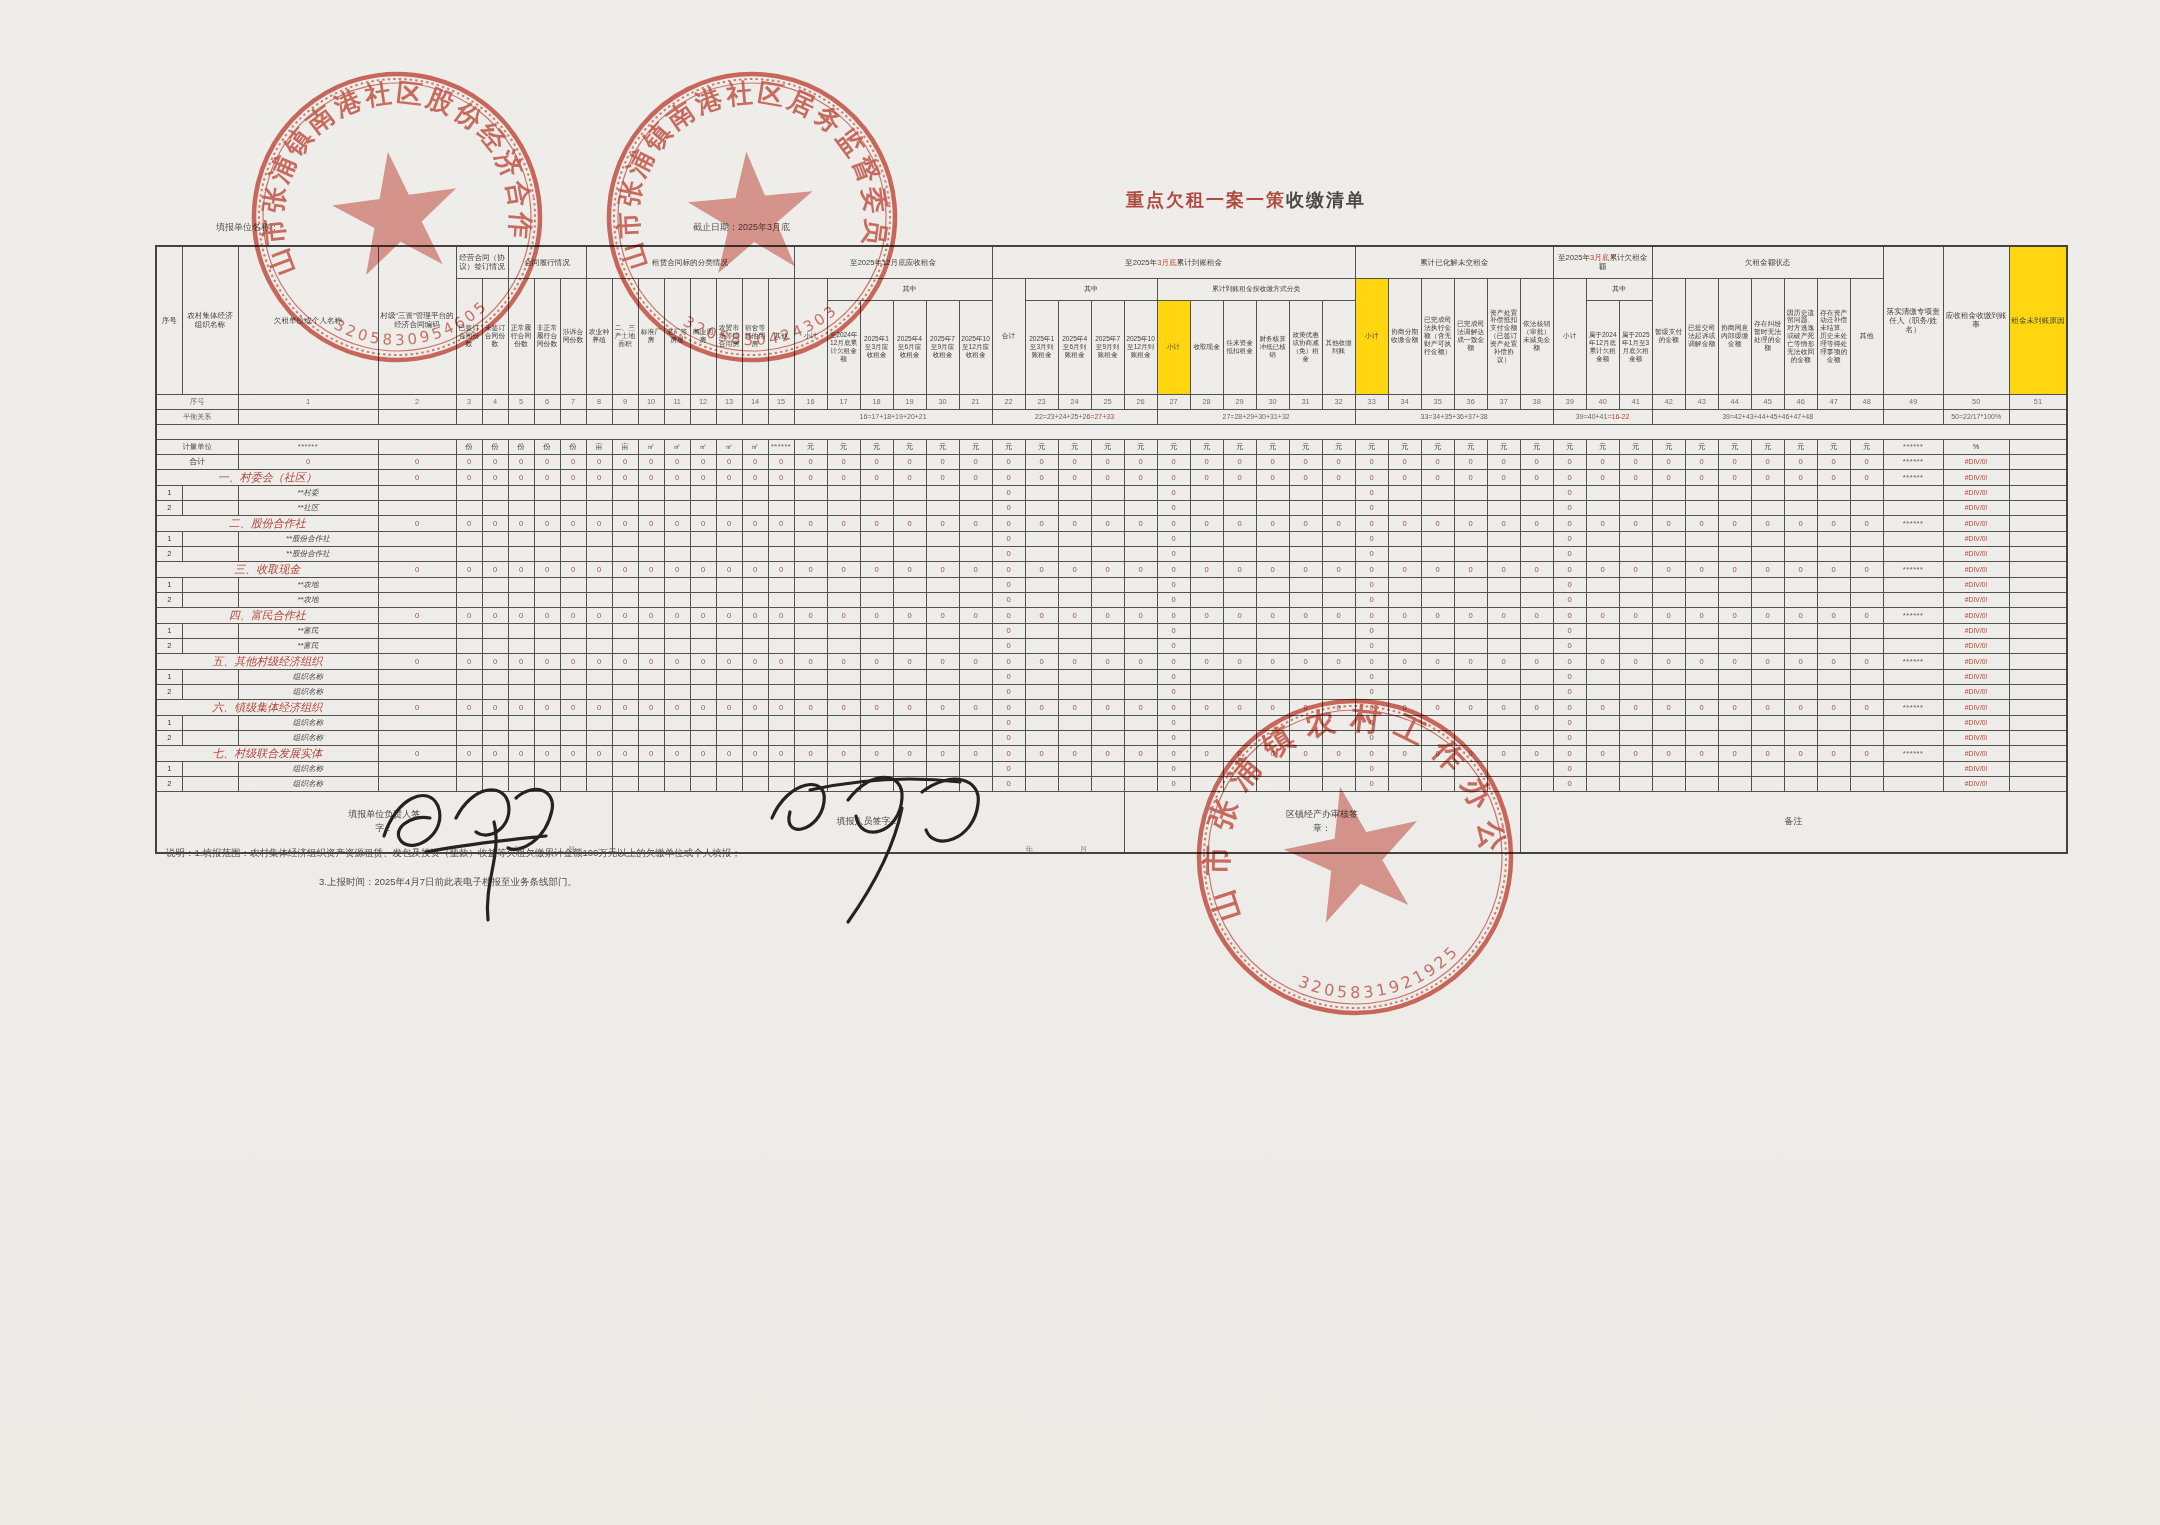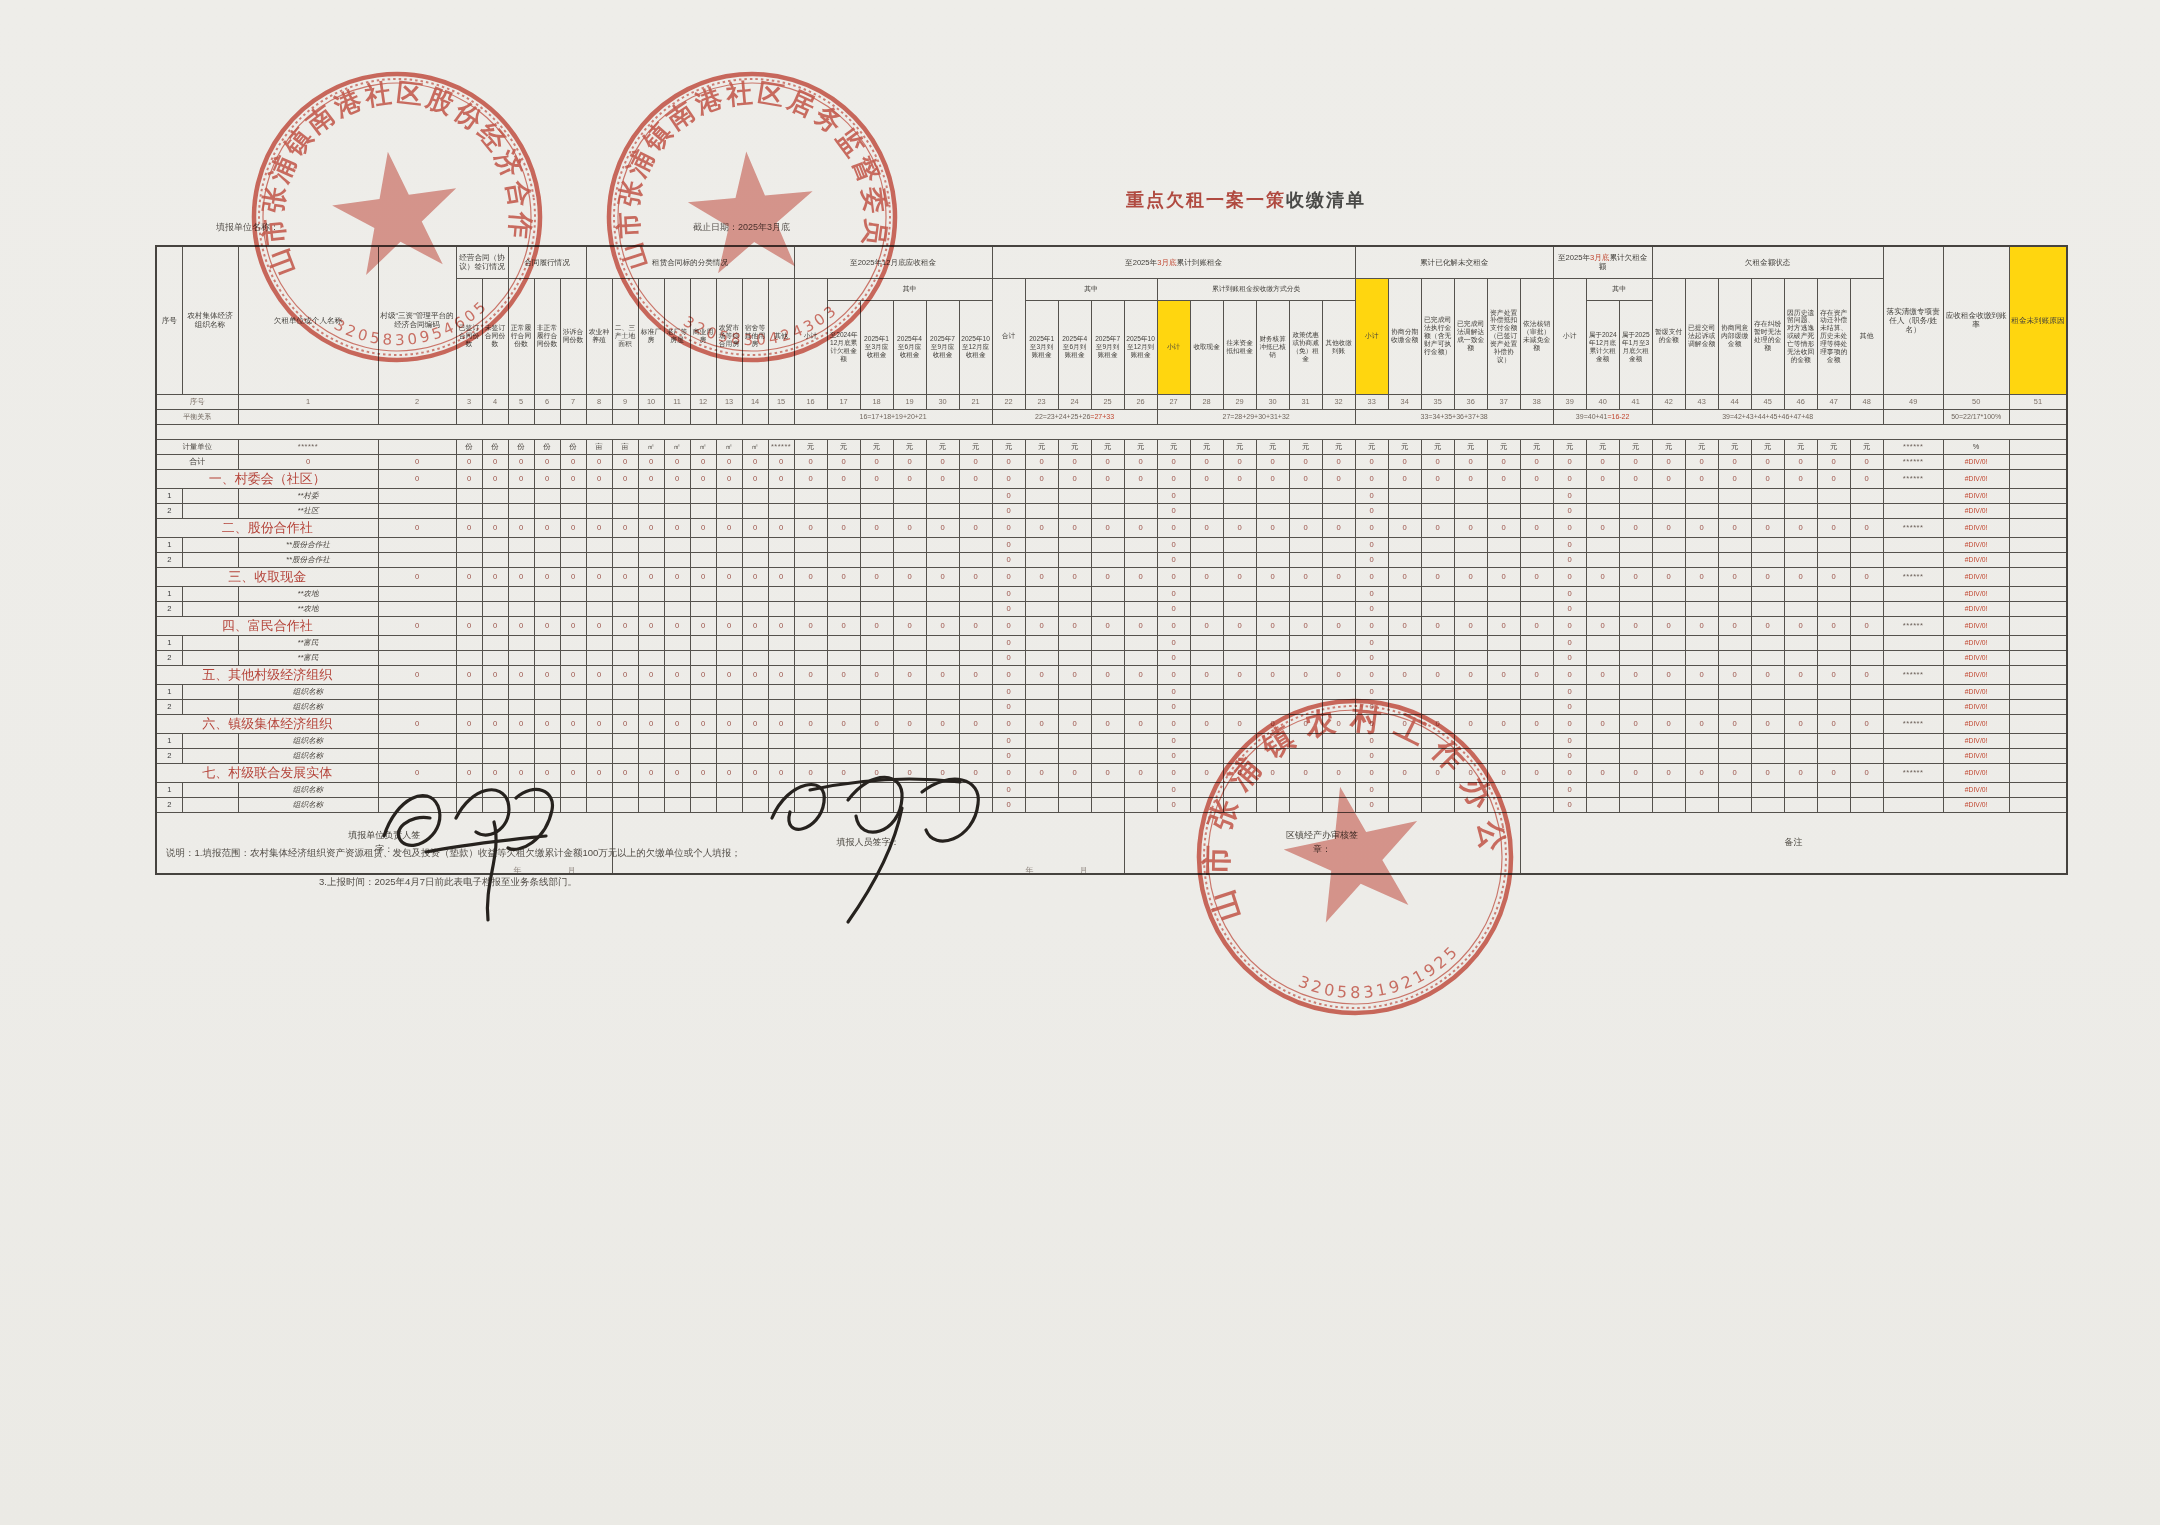--- a/index.html
+++ b/index.html
@@ -44,21 +44,21 @@
   .serial-row td{font-size:7.4px;color:#7b6f66;}
   .balance-row{height:15px;}
   .balance-row td{font-size:7px;color:#6f655c;}
   .spacer-row{height:7px;}
   .unit-row{height:14px;}
   .unit-row td{font-size:7.4px;color:#4a453f;}
   .rowlab{font-size:7.6px;color:#44413d;}
 
   tbody td{height:14px;font-size:7.6px;}
   td.lab{font-size:8px;color:#44413d;}
-  td.sec{color:#b5443a;text-align:left;padding-left:3px;font-size:13px;white-space:nowrap;}
+  td.sec{color:#b5443a;text-align:left;padding-left:3px;font-size:11px;white-space:nowrap;font-style:italic;}
   td.det{font-size:7.6px;color:#4a453f;font-style:italic;}
   td.zero{color:#9a5148;}
   td.stars,.stars{color:#6b5f58;letter-spacing:.5px;}
   td.err{color:#c0452f;font-size:6.8px;}
   .red{color:#c0452f;}
 
   tr.footer-row{height:62px;}
   td.fcell{text-align:left;vertical-align:middle;position:relative;padding:4px 6px;}
   .flabel{font-size:9px;color:#4a463f;display:inline-block;max-width:88px;line-height:1.5;}
   .fhint{position:absolute;right:26px;top:52px;font-size:8px;color:#8b817a;letter-spacing:10px;white-space:nowrap;}

